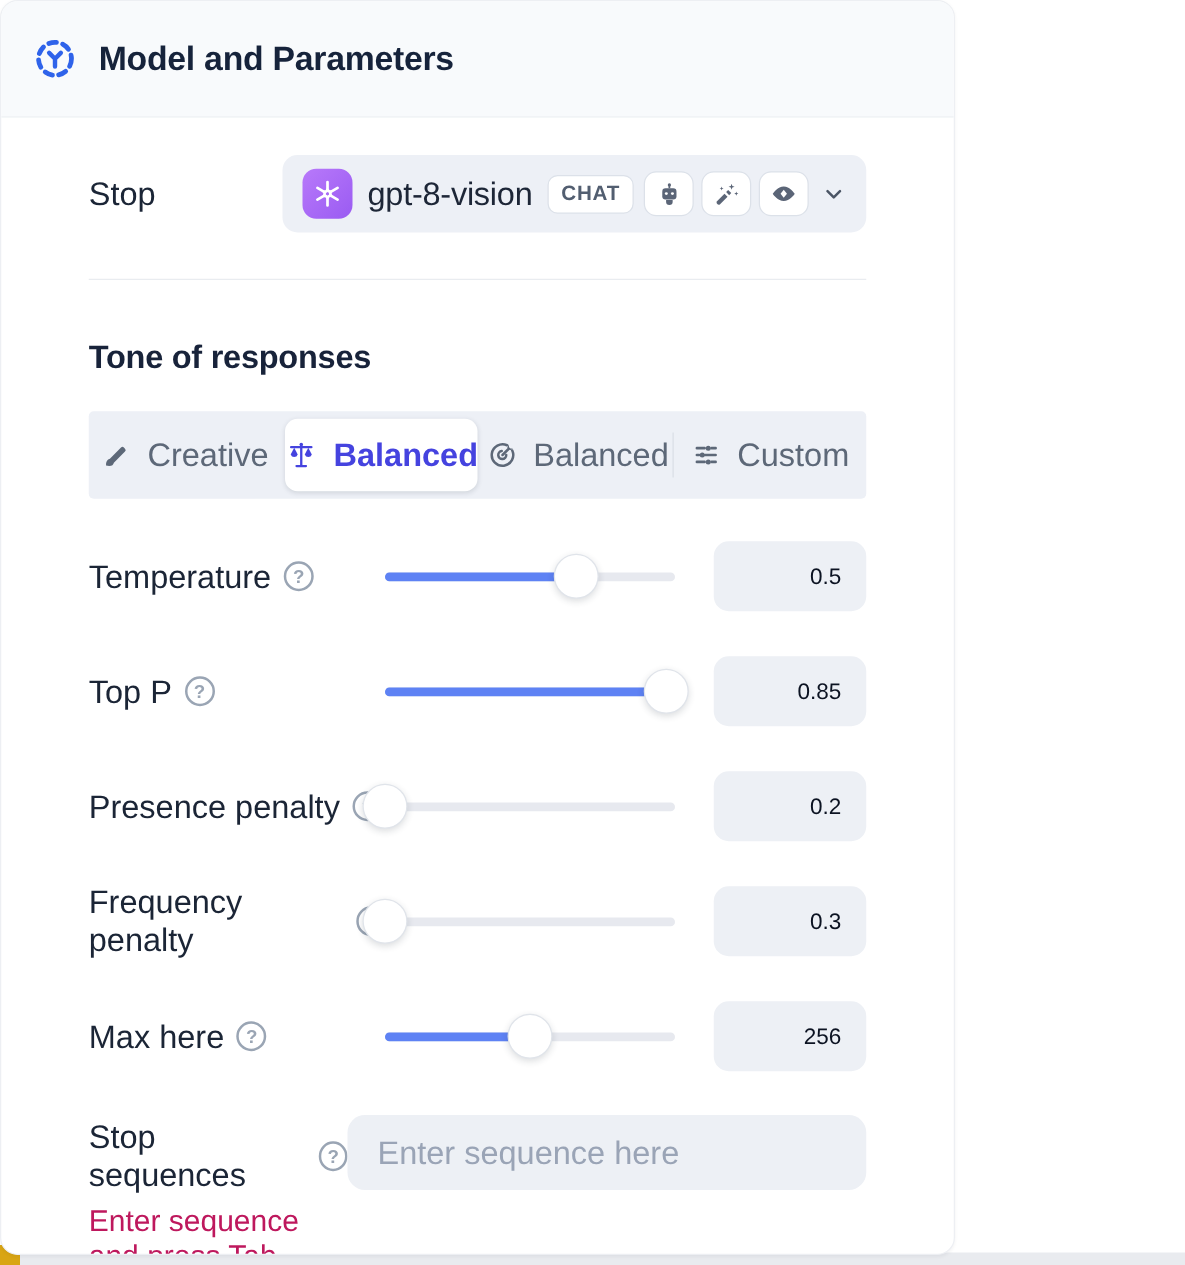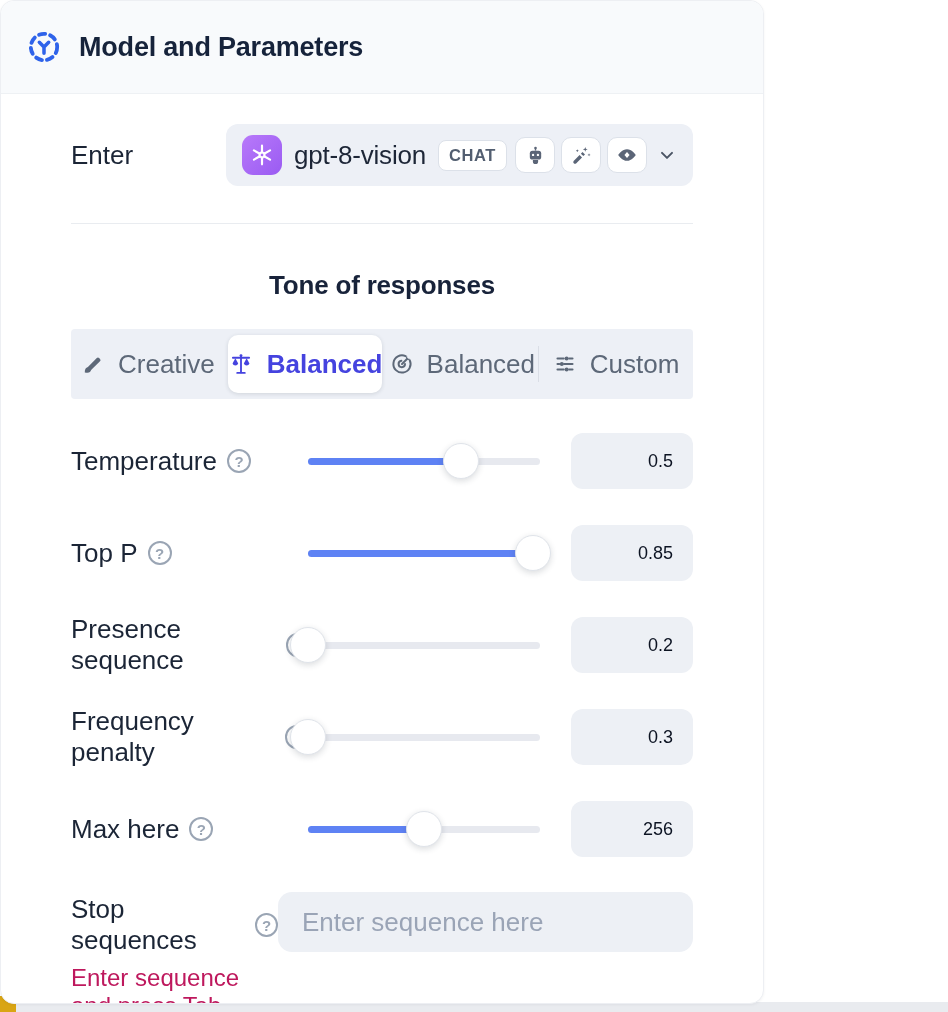--- a/index.html
+++ b/index.html
@@ -47,21 +47,21 @@
   .cap-pill {
     background:#ffffff; border:1.5px solid #dce1e9; border-radius:10px;
     width:40px; height:36px; display:flex; align-items:center; justify-content:center;
     margin-right:6px;
   }
   .cap-pill:last-of-type { margin-right:8px; }
   .chevron { display:flex; align-items:center; margin-left:4px; }
 
   .divider { border-top:1px solid #e9ecf0; margin-top:37px; }
 
-  .section-title { margin-top:46px; font-size:26px; font-weight:600; color:#18233a; letter-spacing:-.2px;text-align:center; }
+  .section-title { margin-top:46px; font-size:26px; font-weight:600; color:#18233a; letter-spacing:-.2px; }
 
   
   .segmented {
     margin-top:28px; height:70px; background:#edf0f6; border-radius:4px;
     display:grid; grid-template-columns:repeat(4,1fr); position:relative;
   }
   .segment {
     display:flex; align-items:center; justify-content:center; gap:13px;
     font-size:26px; font-weight:500; color:#5d6878; cursor:pointer;
     border-radius:10px; margin:6px 3px;
@@ -124,21 +124,21 @@
         <circle cx="12" cy="12" r="9.3" fill="none" stroke="#2f63ea" stroke-width="2.7" stroke-dasharray="4.4 3.6" stroke-linecap="round"></circle>
         <path d="M12 12 v4.4 M12 12 L8.7 8.7 M12 12 L15.3 8.7" stroke="#2f63ea" stroke-width="2.5" fill="none" stroke-linecap="round"></path>
       </svg>
     </span>
     <span class="card-title">Model and Parameters</span>
   </div>
 
   <div class="card-body">
 
     <div class="model-row">
-      <span class="field-label">Enter</span>
+      <span class="field-label">Stop</span>
       <div class="model-select">
         <span class="provider-logo">
           <svg width="26" height="26" viewBox="0 0 24 24">
             <g stroke="#ffffff" stroke-width="2" fill="none" stroke-linecap="round" stroke-linejoin="round">
               <g transform="translate(12,12)">
                 <path transform="rotate(0)" d="M0,-8.6 L0,-2.8 A3.1,3.1 0 0 1 -2.6,-1.4"></path>
                 <path transform="rotate(60)" d="M0,-8.6 L0,-2.8 A3.1,3.1 0 0 1 -2.6,-1.4"></path>
                 <path transform="rotate(120)" d="M0,-8.6 L0,-2.8 A3.1,3.1 0 0 1 -2.6,-1.4"></path>
                 <path transform="rotate(180)" d="M0,-8.6 L0,-2.8 A3.1,3.1 0 0 1 -2.6,-1.4"></path>
                 <path transform="rotate(240)" d="M0,-8.6 L0,-2.8 A3.1,3.1 0 0 1 -2.6,-1.4"></path>
@@ -248,21 +248,21 @@
       <div class="slider">
         <div class="slider-track"></div>
         <div class="slider-fill" style="width: 97%;"></div>
         <div class="slider-thumb" style="left: calc(97% - 18px);"></div>
       </div>
       <div class="value-box">0.85</div>
     </div>
 
     <div class="param-row">
       <div class="param-label-group">
-        <span class="field-label">Presence sequence</span>
+        <span class="field-label">Presence penalty</span>
         <span class="help-icon">?</span>
       </div>
       <div class="slider">
         <div class="slider-track"></div>
         <div class="slider-fill" style="width: 0%;"></div>
         <div class="slider-thumb" style="left: calc(0% - 18px);"></div>
       </div>
       <div class="value-box">0.2</div>
     </div>
 

